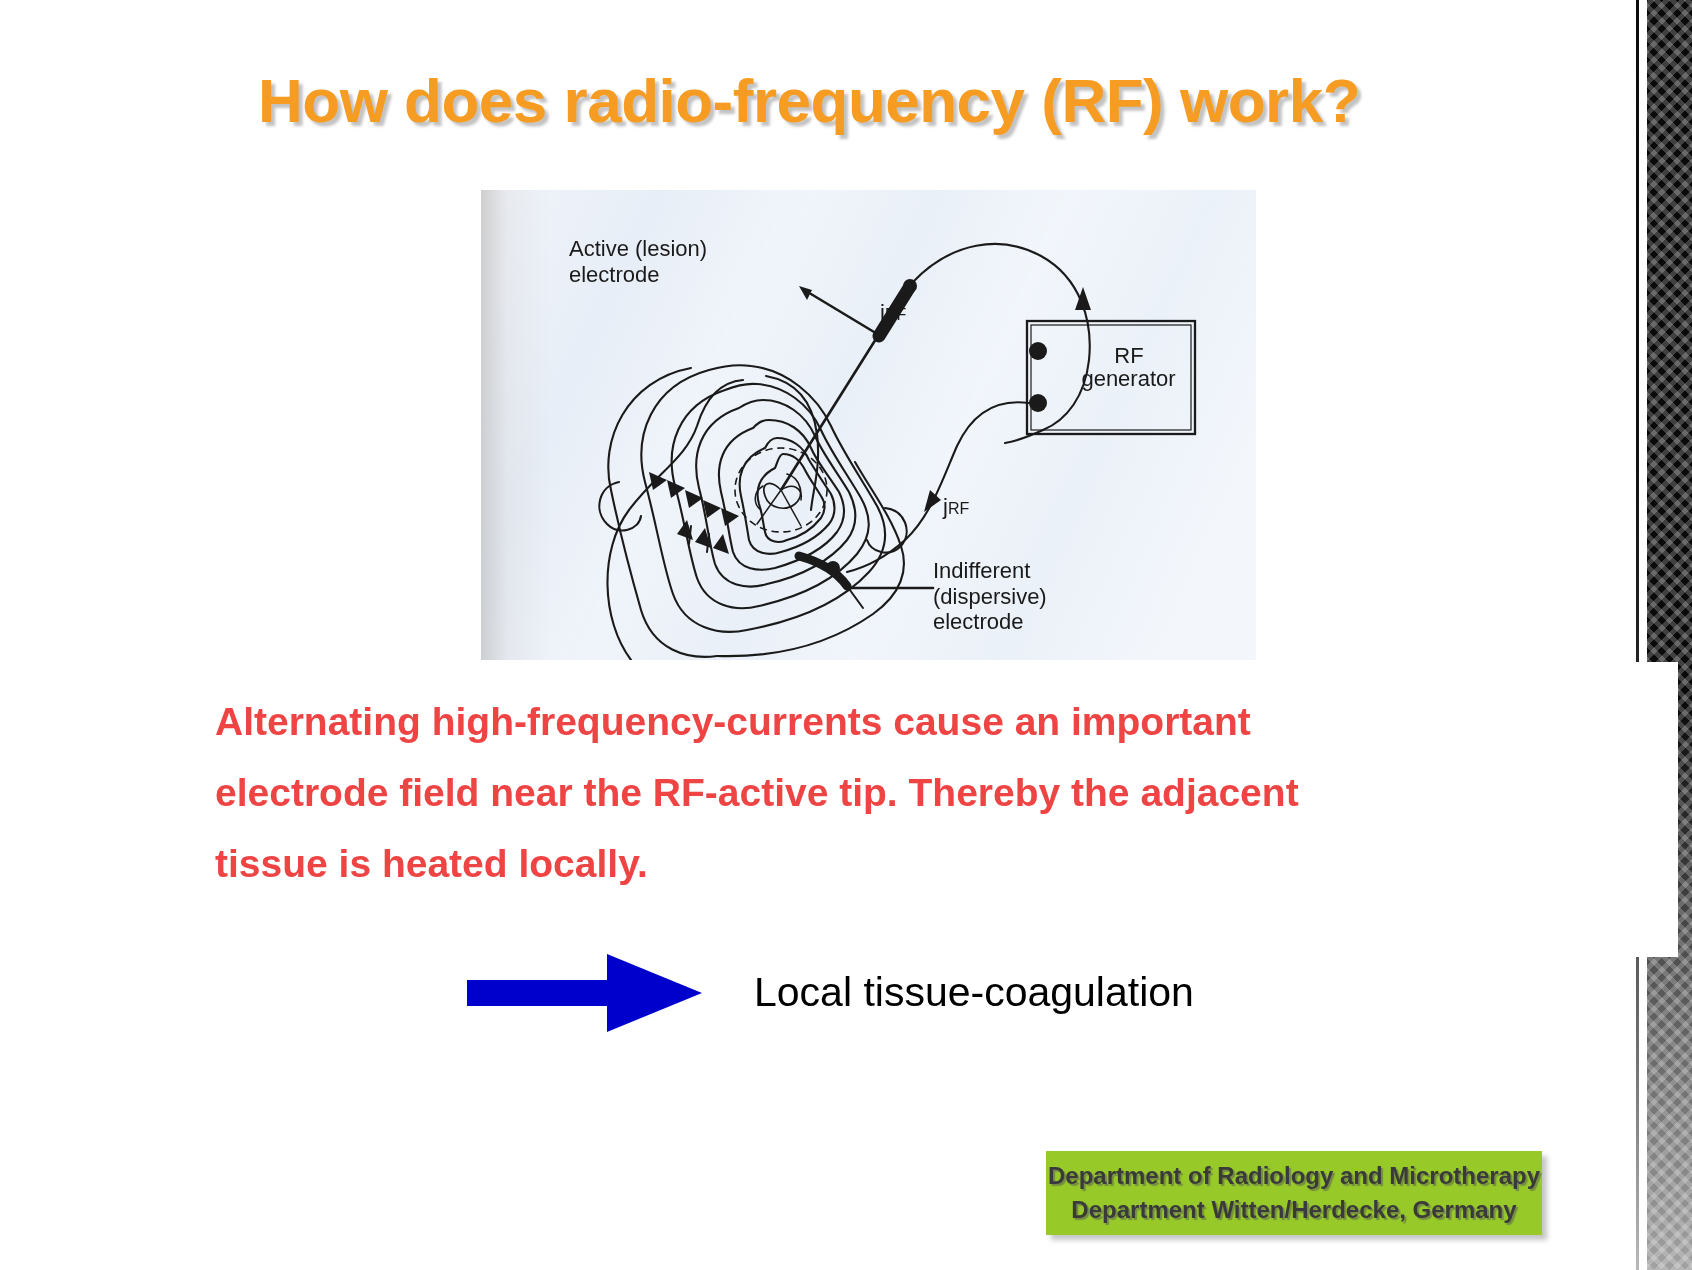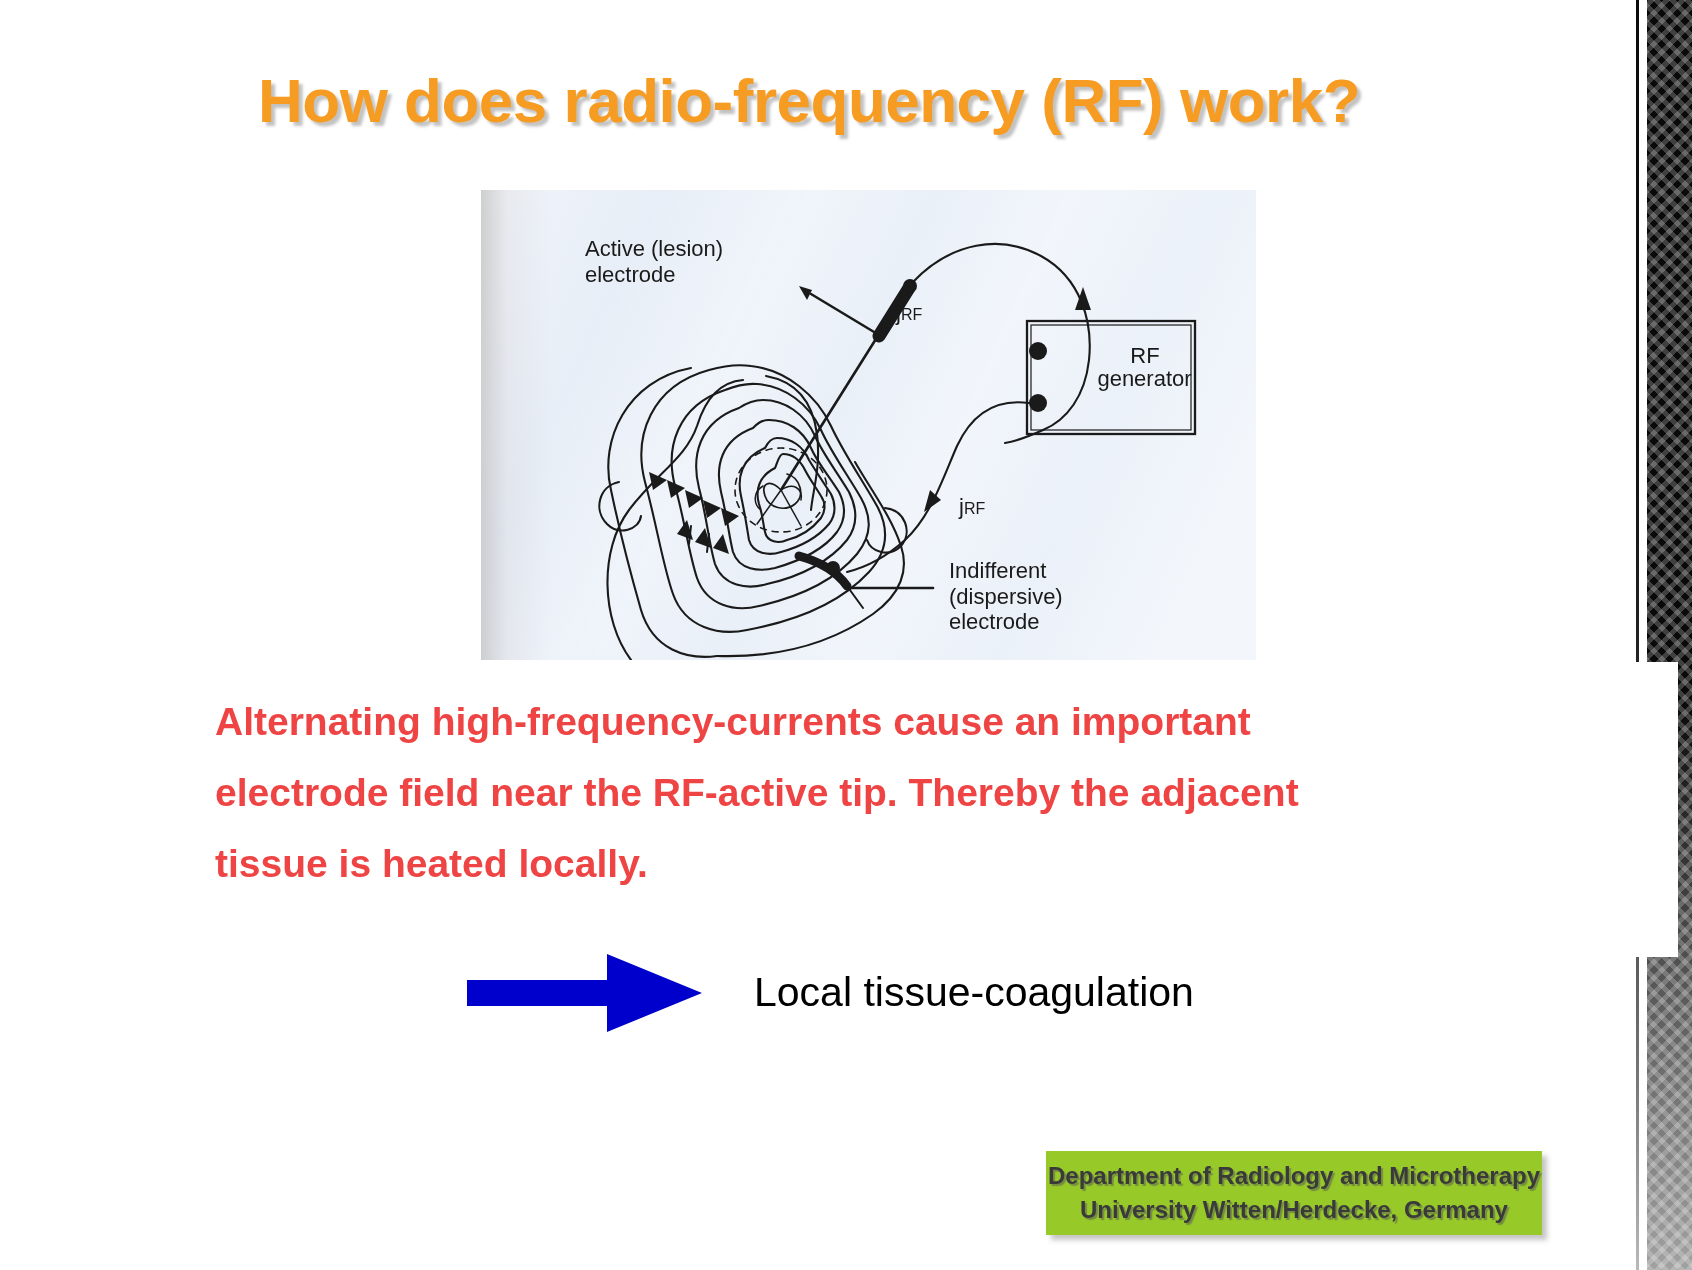--- a/index.html
+++ b/index.html
@@ -111,21 +111,20 @@
   }
   #figure svg { position: absolute; left: 0; top: 0; }
 
   .fig-label {
     position: absolute;
     font-family: "Liberation Sans", sans-serif;
     font-size: 22px;
     color: #1a1a1a;
     line-height: 1.16;
     white-space: pre-line;
-    margin-left: 16px;
   }
   .fig-sub { font-size: 16px; }
 
   
   #body-panel {
     position: absolute;
     left: 0px;
     top: 662px;
     width: 1678px;
     height: 295px;
@@ -329,16 +328,16 @@
   </div>
 
   <svg id="blue-arrow" viewBox="0 0 240 130">
     <polygon points="0,52 140,52 140,26 235,65 140,104 140,78 0,78" fill="#0000CC"></polygon>
   </svg>
 
   <div id="coag-text">Local tissue-coagulation</div>
 
   <div id="footer-box">
     <div class="fline">Department of Radiology and Microtherapy</div>
-    <div class="fline">University Witten/Herdecke, Germany</div>
+    <div class="fline">Department Witten/Herdecke, Germany</div>
   </div>
 
 </div>
 
 </body></html>

